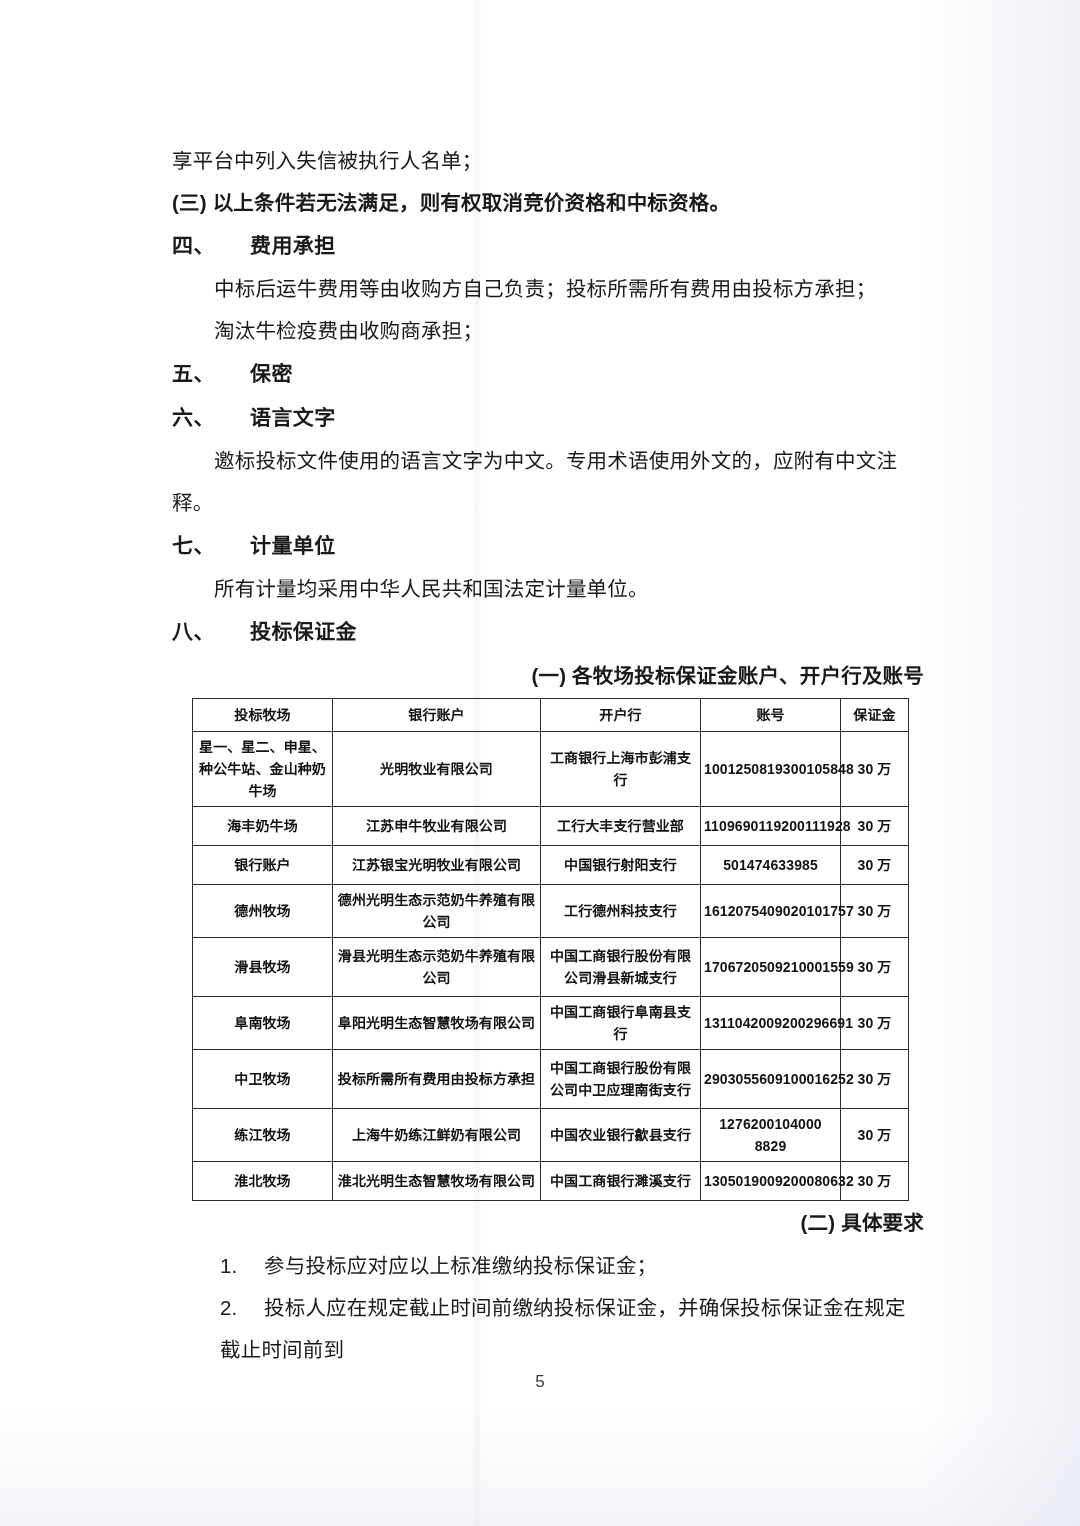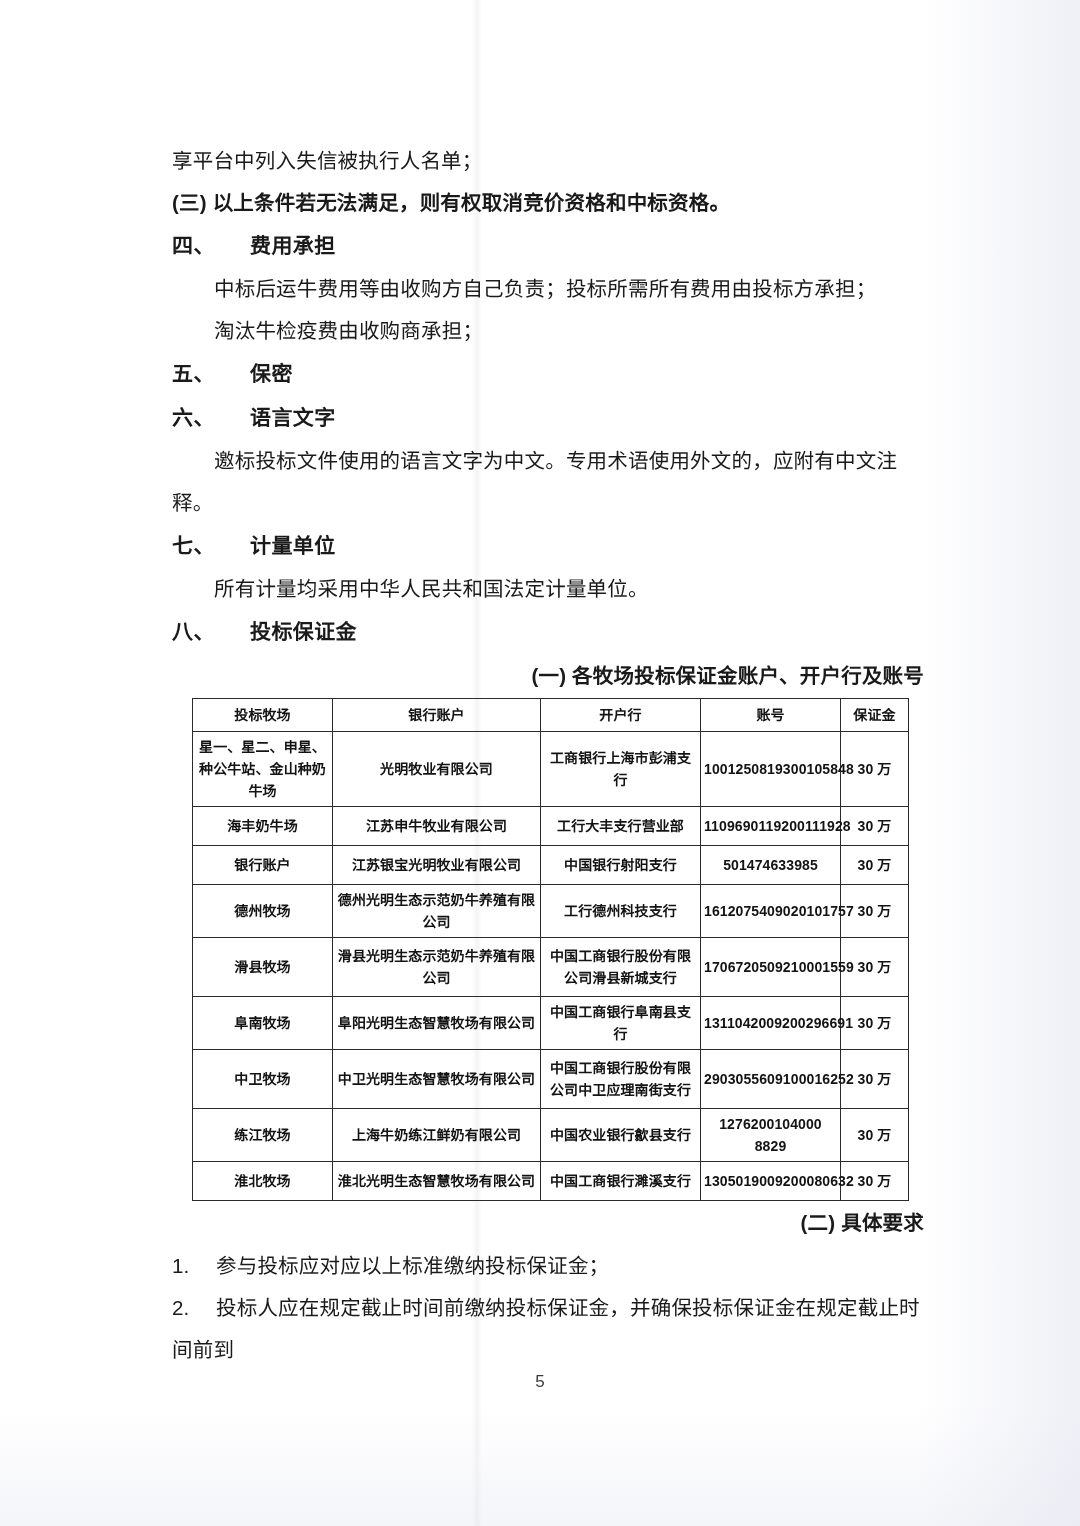--- a/index.html
+++ b/index.html
@@ -136,20 +136,21 @@
   .row-tall td { height: 50px; }
   .row-std  td { height: 30px; }
 
   
   .num-item {
     font-size: 20.5px;
     line-height: 42px;
     letter-spacing: 0.2px;
     position: relative;
     padding-left: 0;
+    margin-left: 48px;
   }
   .num-item .mark {
     display: inline-block;
     width: 44px;
     text-align: left;
   }
   .num-item .body {
     display: inline;
   }
 
@@ -257,21 +258,21 @@
           </tr>
           <tr class="row-std">
             <td>阜南牧场</td>
             <td>阜阳光明生态智慧牧场有限公司</td>
             <td>中国工商银行阜南县支行</td>
             <td class="num-cell">1311042009200296691</td>
             <td>30 万</td>
           </tr>
           <tr class="row-tall">
             <td>中卫牧场</td>
-            <td>中卫光明生态智慧牧场有限公司</td>
+            <td>投标所需所有费用由投标方承担</td>
             <td>中国工商银行股份有限公司中卫应理南街支行</td>
             <td class="num-cell">2903055609100016252</td>
             <td>30 万</td>
           </tr>
           <tr class="row-std">
             <td>练江牧场</td>
             <td>上海牛奶练江鲜奶有限公司</td>
             <td>中国农业银行歙县支行</td>
             <td class="num-cell">1276200104000 8829</td>
             <td>30 万</td>

